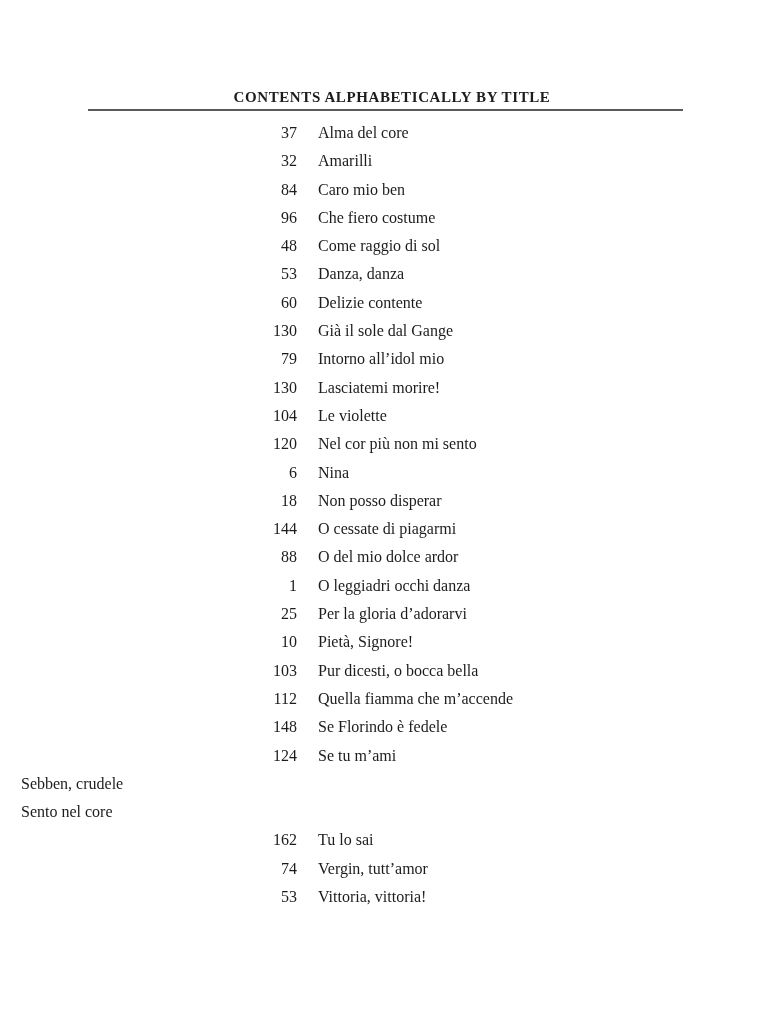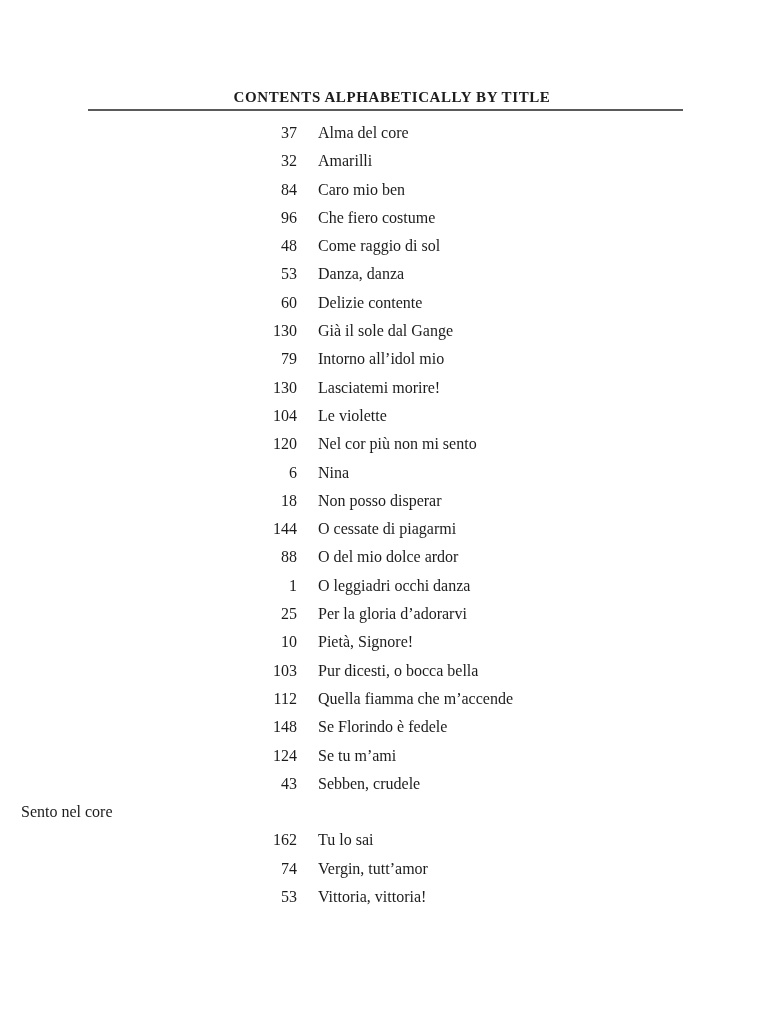--- a/index.html
+++ b/index.html
@@ -179,21 +179,20 @@
     <span class="toc-page-number">148</span>
     <span class="toc-song-title">Se Florindo è fedele</span>
   </div>
 
   <div class="toc-entry">
     <span class="toc-page-number">124</span>
     <span class="toc-song-title">Se tu m’ami</span>
   </div>
 
   <div class="toc-entry">
-    <span class="toc-page-number">43</span>
     <span class="toc-song-title">Sebben, crudele</span>
   </div>
 
   <div class="toc-entry">
     <span class="toc-song-title">Sento nel core</span>
   </div>
 
   <div class="toc-entry">
     <span class="toc-page-number">162</span>
     <span class="toc-song-title">Tu lo sai</span>

